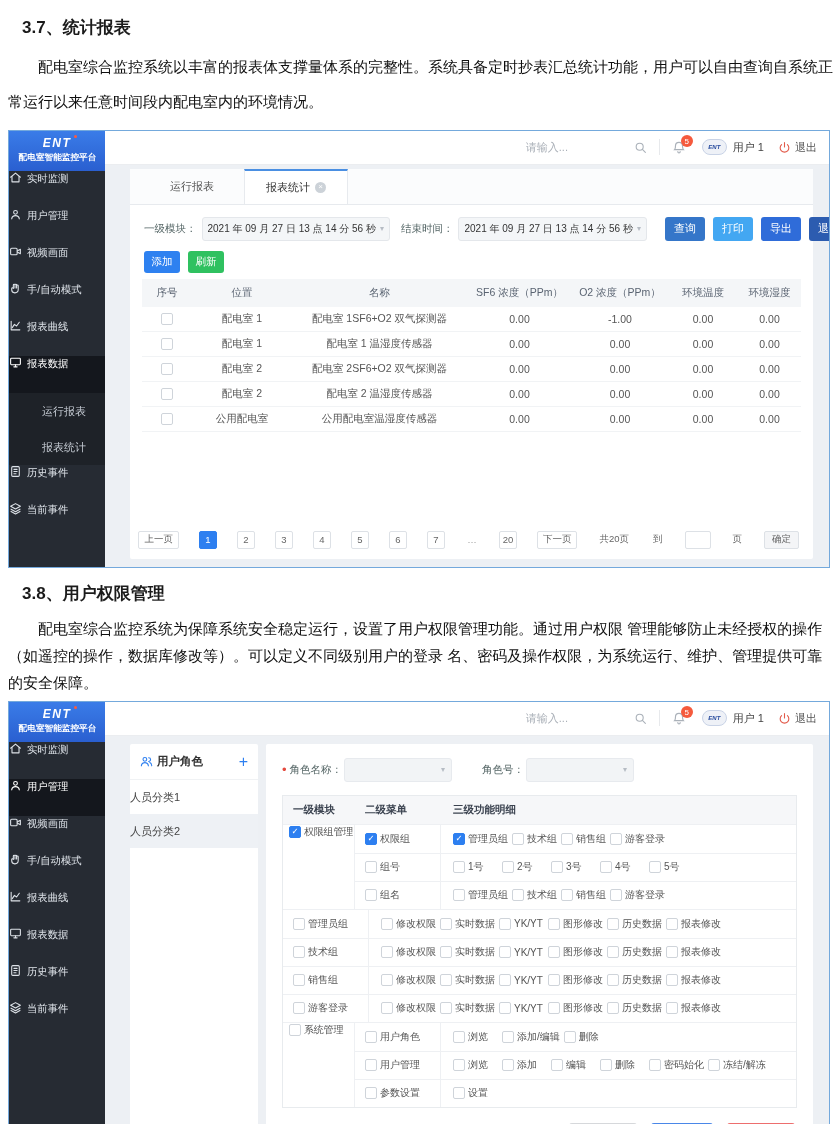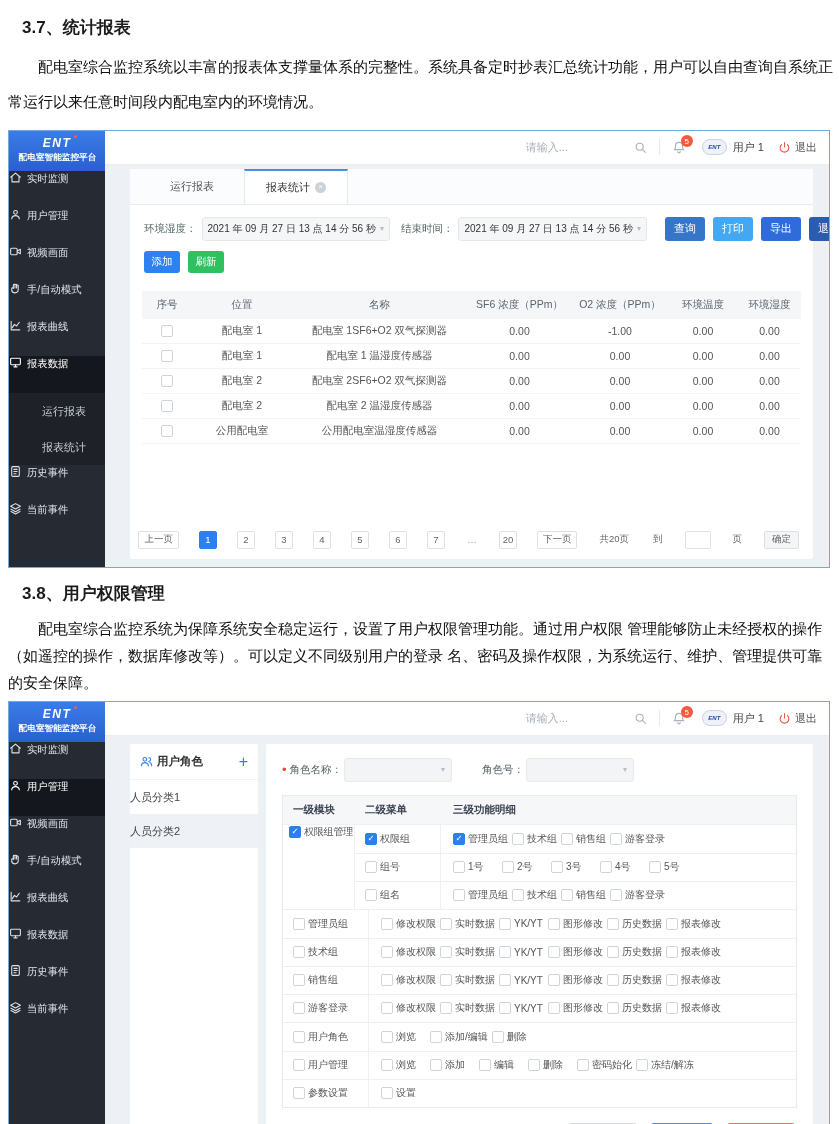--- a/index.html
+++ b/index.html
@@ -45,21 +45,21 @@
 .tab-close{width:11px;height:11px;border-radius:50%;background:#ccd2d8;color:#fff;font-size:8px;display:inline-flex;align-items:center;justify-content:center;cursor:pointer}
 .tab-close::after{content:"×";line-height:1}
 .filterrow{display:flex;align-items:center;padding:12px 10px 0 14px;gap:5px;flex-shrink:0}
 .f-label{font-size:10.5px;color:#566;white-space:nowrap}
 .f-input{background:#f4f6f8;border:1px solid #e4e7eb;border-radius:3px;height:24px;display:inline-flex;align-items:center;padding:0 5px;font-size:10px;color:#333;gap:4px;white-space:nowrap;cursor:pointer}
 .f-input::after,.select::after{content:"▾";color:#b6bcc4;font-size:8px}
 .fspacer{flex:1}
 .fbtn{height:24px;min-width:40px;border-radius:3px;color:#fff;font-size:11px;display:inline-flex;align-items:center;justify-content:center;margin-left:8px;cursor:pointer;padding:0 6px;white-space:nowrap}
 .actionrow{display:flex;padding:10px 0 0 14px;gap:8px;flex-shrink:0}
 .abtn{height:22px;min-width:36px;border-radius:3px;color:#fff;font-size:10.5px;display:inline-flex;align-items:center;justify-content:center;padding:0 7px;cursor:pointer}
-.dtable{margin:18px 12px 0 12px;font-size:10.5px}
+.dtable{margin:6px 12px 0 12px;font-size:10.5px}
 .thr{display:flex;background:#f4f6f8;height:28px;align-items:center;color:#5a6472}
 .tr{display:flex;height:25px;align-items:center;border-bottom:1px solid #f1f3f5;color:#555}
 .th,.td{text-align:center;white-space:nowrap;overflow:hidden}
 .c0{width:50px;display:flex;justify-content:center}
 .c1{width:100px}.c2{width:175px}.c3{width:105px}.c4{width:96px}.c5{width:70px}.c6{flex:1}
 .cb{width:12px;height:12px;border:1px solid #cfd4da;border-radius:2px;background:#fff;display:inline-flex;align-items:center;justify-content:center;flex-shrink:0;cursor:pointer}
 .cb.on{background:#2d7ff0;border-color:#2d7ff0}
 .cb.on::after{content:"✓";color:#fff;font-size:8.5px;line-height:1}
 .pagination{margin-top:auto;display:flex;align-items:center;justify-content:flex-end;gap:20px;padding:0 14px 10px 0;font-size:9.5px;color:#666;flex-shrink:0}
 .pbtn{border:1px solid #dde1e6;border-radius:2px;height:18px;padding:0 5px;display:inline-flex;align-items:center;background:#fff;cursor:pointer}
@@ -222,21 +222,21 @@
         <div class="tabstrip" id="tabs1">
             <div class="tab">
               <span>运行报表</span>
             </div>
             <div class="tab active">
               <span>报表统计</span>
               <span class="tab-close"></span>
             </div>
           </div>
         <div class="filterrow">
-          <span class="f-label">环境湿度：</span>
+          <span class="f-label">一级模块：</span>
           <span class="f-input">
               <span>2021 年 09 月 27 日 13 点 14 分 56 秒</span>
             </span>
           <span class="f-label" style="margin-left:6px">结束时间：</span>
           <span class="f-input">
               <span>2021 年 09 月 27 日 13 点 14 分 56 秒</span>
             </span>
           <span class="fspacer"></span>
           <span id="fbtns1" style="display:inline-flex">
               <span class="fbtn" style="background: rgb(53, 118, 201);">查询</span>
@@ -711,20 +711,26 @@
                       </label>
                       <label class="popt">
                         <span class="cb"></span>
                         <span>报表修改</span>
                       </label>
                     </div>
                   </div>
                 </div>
               </div>
               <div class="pgroup">
+                <div class="pmodule">
+                  <label class="pm-label">
+                    <span class="cb"></span>
+                    <span>系统管理</span>
+                  </label>
+                </div>
                 <div class="prows">
                   <div class="prow">
                     <div class="pmenu">
                       <label class="pm-label">
                         <span class="cb"></span>
                         <span>用户角色</span>
                       </label>
                     </div>
                     <div class="popts">
                       <label class="popt">

